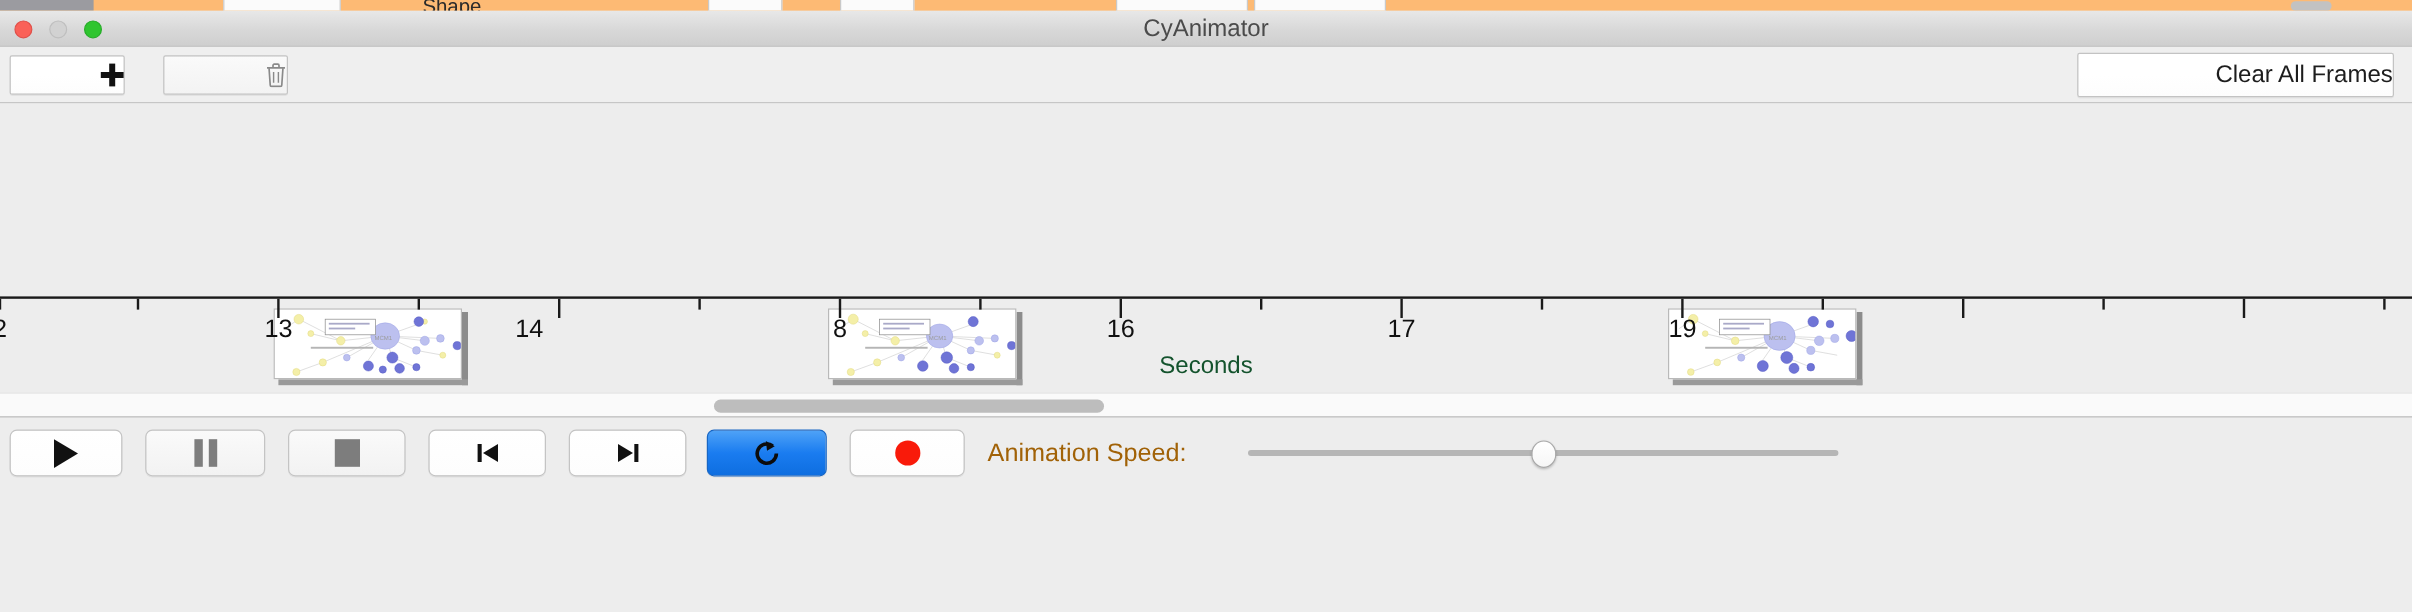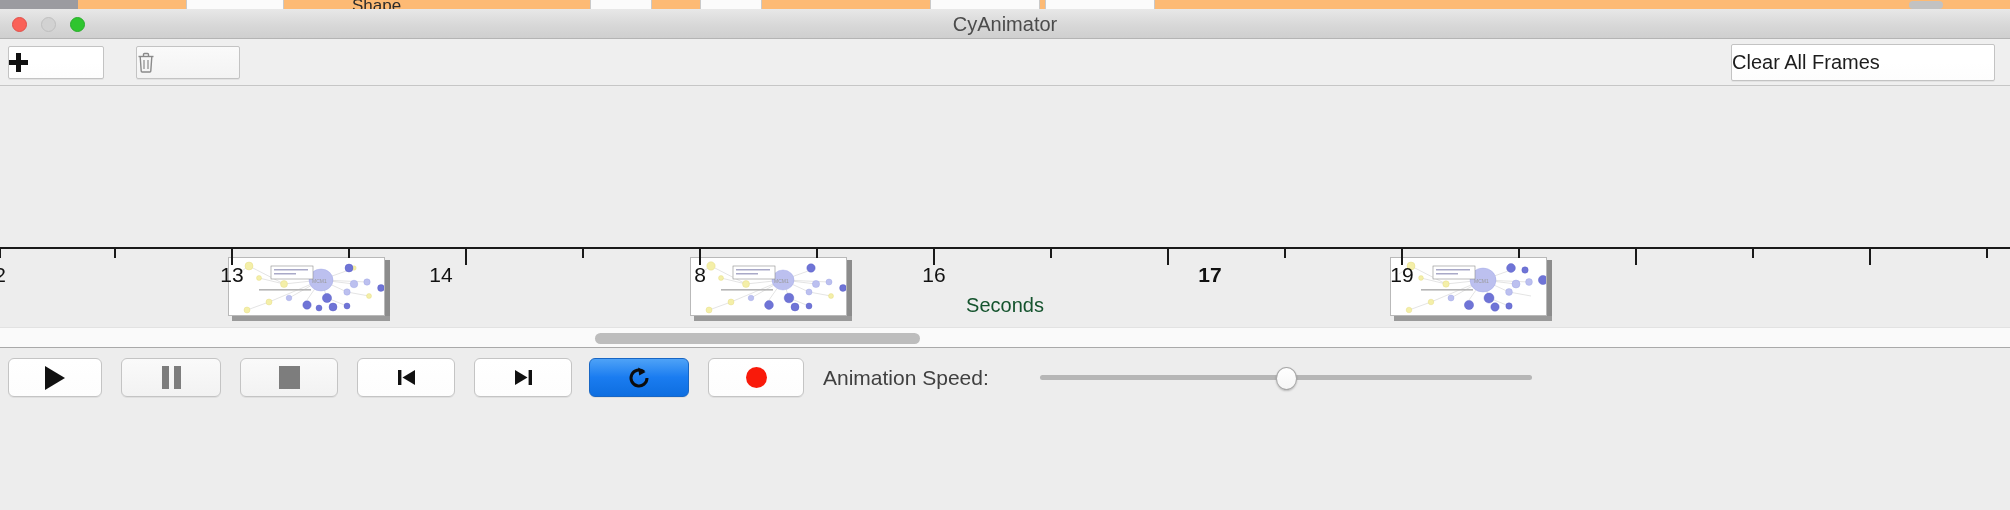--- a/index.html
+++ b/index.html
@@ -103,21 +103,21 @@
     box-sizing: border-box;
   }
 
   .tb-btn {
     position: absolute;
     border: 1px solid #c3c3c3;
     border-radius: 2px;
     box-sizing: border-box;
     display: flex;
     align-items: center;
-    justify-content: flex-start;
+    justify-content: flex-end;
     box-shadow: 0 1px 0 rgba(0,0,0,0.05);
   }
   .tb-btn.enabled {
     background: linear-gradient(to bottom, #ffffff 0%, #ffffff 50%, #fdfdfd 100%);
   }
   .tb-btn.disabled {
     background: linear-gradient(to bottom, #fafafa 0%, #f3f3f3 100%);
   }
 
   .btn-add    { left: 8px;   top: 7px;  width: 96px;  height: 33px; }
@@ -286,21 +286,21 @@
   .ico-skip svg { display: block; }
   .ico-loop svg { display: block; }
   .ico-record { width: 21px; height: 21px; border-radius: 50%; background: #f91a0a; }
 
   .speed-label {
     position: absolute;
     left: 823px; top: 10px;
     height: 39px;
     line-height: 39px;
     font-size: 21px;
-    color: #404040;
+    color: #a16207;
     white-space: nowrap;
     font-family: "Liberation Sans", sans-serif;
   }
 
   .slider {
     position: absolute;
     left: 1040px; top: 10px;
     width: 492px; height: 39px;
   }
   .slider-track {
@@ -533,21 +533,21 @@
     <div class="tick major" style="left:1635px;"></div>
     <div class="tick minor" style="left:1752px;"></div>
     <div class="tick major" style="left:1869px;"></div>
     <div class="tick minor" style="left:1986px;"></div>
 
     <div class="tick-label" style="left:-14px;width:28px;">2</div>
     <div class="tick-label" style="left:206px;width:52px;">13</div>
     <div class="tick-label" style="left:415px;width:52px;">14</div>
     <div class="tick-label" style="left:674px;width:52px;">8</div>
     <div class="tick-label" style="left:908px;width:52px;">16</div>
-    <div class="tick-label" style="left:1184px;width:52px;font-weight:bold;">17</div>
+    <div class="tick-label" style="left:1142px;width:52px;">17</div>
     <div class="tick-label" style="left:1376px;width:52px;">19</div>
 
     <div class="axis-title">Seconds</div>
   </div>
 
   <div class="hscroll">
     <div class="hscroll-thumb"></div>
   </div>
 
   <div class="controlbar">

